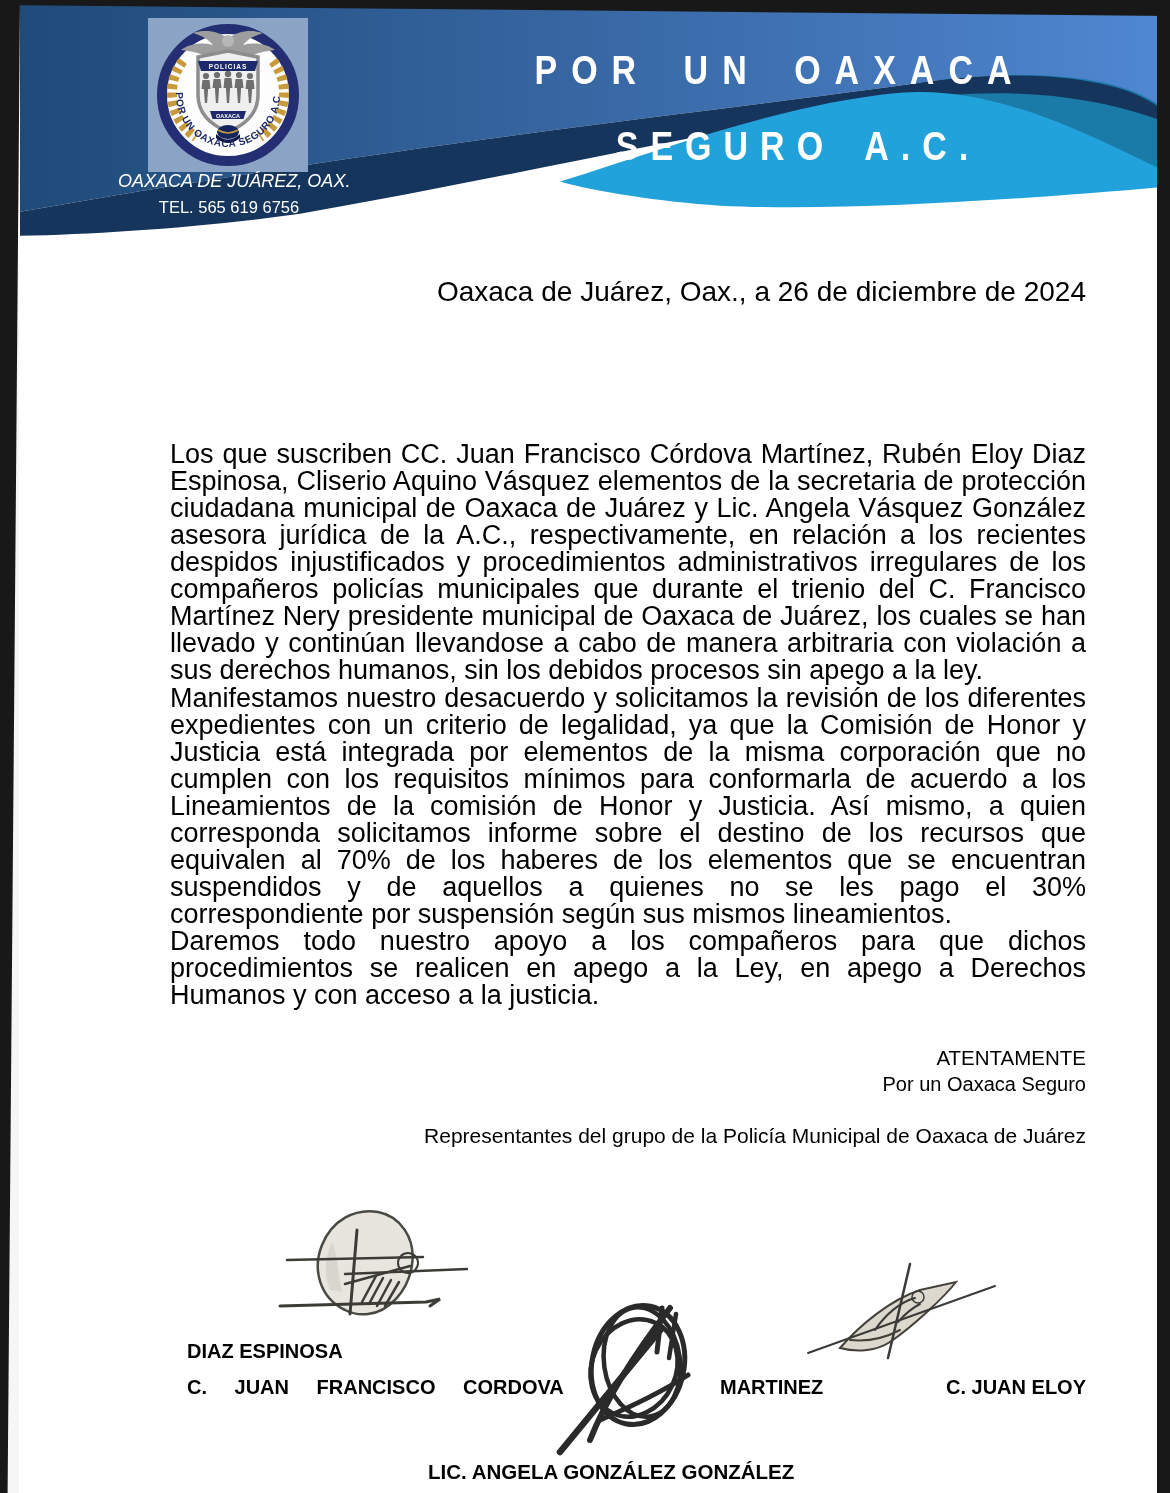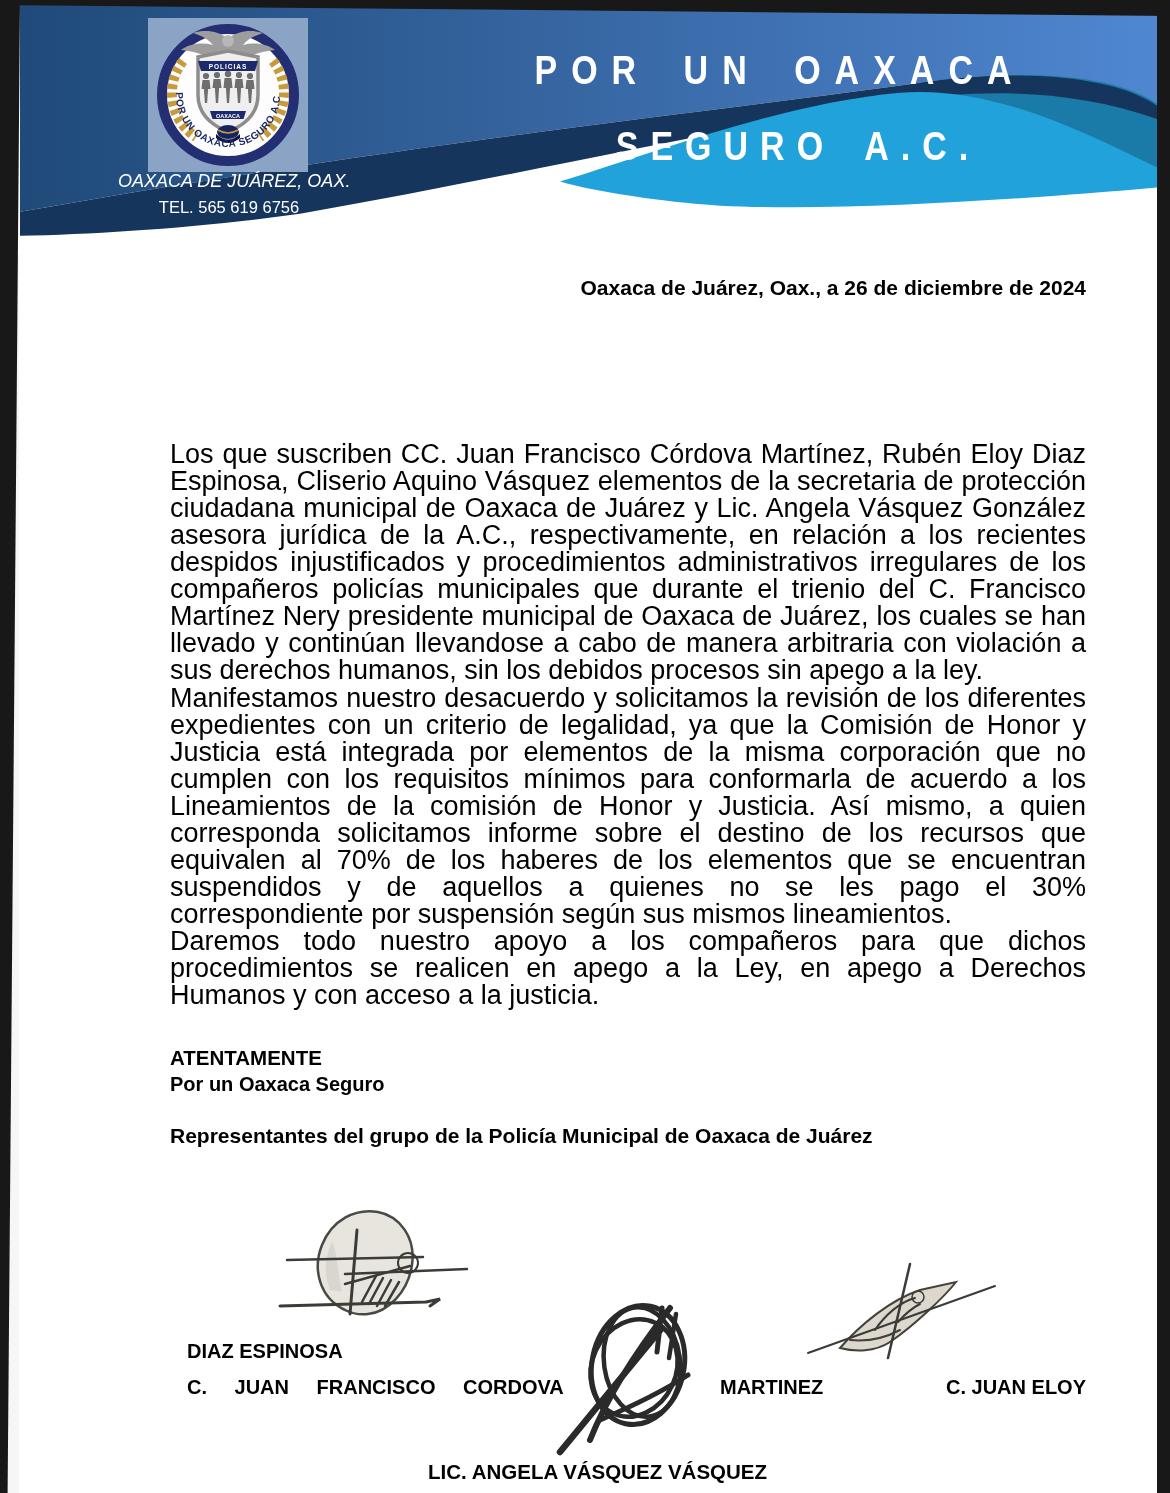--- a/index.html
+++ b/index.html
@@ -17,27 +17,27 @@
               transform:scaleY(1.22);transform-origin:top center;white-space:nowrap;}
   .head-title-1{left:500px;width:560px;top:46px;text-align:center;letter-spacing:14px;word-spacing:10px;}
   .head-title-2{left:518px;width:560px;top:122px;text-align:center;letter-spacing:12px;word-spacing:9px;}
   .logo-box{position:absolute;left:148px;top:18px;width:160px;height:154px;background:#8ba4c6;z-index:6;}
   .logo-box svg{position:absolute;left:0;top:0;}
   .head-loc{position:absolute;left:118px;width:222px;top:171px;text-align:center;color:#fff;
             font-size:18px;z-index:6;white-space:nowrap;font-style:italic;}
   .head-tel{position:absolute;left:118px;width:222px;top:198px;text-align:center;color:#fff;
             font-size:16.5px;z-index:6;white-space:nowrap;}
   
-  .dateline{position:absolute;right:84px;top:276px;font-size:21px;font-weight:700;z-index:5;}
+  .dateline{position:absolute;right:84px;top:276px;font-size:28px;font-weight:400;z-index:5;}
   .doc-title{position:absolute;left:170px;width:916px;top:344px;text-align:center;
              font-size:21px;font-weight:700;z-index:5;}
   .para{position:absolute;left:170px;width:916px;font-size:27px;line-height:27px;
         text-align:justify;z-index:5;}
   .p1{top:414px;} .p2{top:658px;} .p3{top:901px;}
-  .closing{position:absolute;left:170px;width:916px;text-align:left;font-weight:700;z-index:5;}
+  .closing{position:absolute;left:170px;width:916px;text-align:right;font-weight:400;z-index:5;}
   .cl-1{top:1046px;font-size:20.5px;}
   .cl-2{top:1073px;font-size:20px;}
   .cl-3{top:1124px;font-size:21px;}
   .sig-name{position:absolute;font-size:20px;font-weight:700;white-space:nowrap;z-index:5;}
   .sn-1a{left:187px;top:1376px;word-spacing:22px;}
   .sn-1b{left:720px;top:1376px;}
   .sn-2a{right:84px;top:1376px;}
   .sn-2b{left:187px;top:1340px;}
   .sn-3{left:428px;top:1460px;font-size:20.5px;}
   .sig-svg{position:absolute;left:250px;top:1190px;width:760px;height:270px;z-index:8;}
@@ -120,21 +120,21 @@
   <p class="para p3">Daremos todo nuestro apoyo a los compañeros para que dichos procedimientos se realicen en apego a la Ley, en apego a Derechos Humanos y con acceso a la justicia.</p>
 
   <div class="closing cl-1">ATENTAMENTE</div>
   <div class="closing cl-2">Por un Oaxaca Seguro</div>
   <div class="closing cl-3">Representantes del grupo de la Policía Municipal de Oaxaca de Juárez</div>
 
   <span class="sig-name sn-1a">C. JUAN FRANCISCO CORDOVA</span>
   <span class="sig-name sn-1b">MARTINEZ</span>
   <span class="sig-name sn-2a">C. JUAN ELOY</span>
   <span class="sig-name sn-2b">DIAZ ESPINOSA</span>
-  <span class="sig-name sn-3">LIC. ANGELA VÁSQUEZ VÁSQUEZ</span>
+  <span class="sig-name sn-3">LIC. ANGELA GONZÁLEZ GONZÁLEZ</span>
 
   <svg class="sig-svg" viewBox="0 0 760 270" aria-hidden="true">
 
     <g stroke-linecap="round">
       <path d="M95,120 C70,108 62,80 72,55 C82,30 105,18 128,22 C150,26 166,48 162,75
                C158,102 138,122 118,124 C110,125 101,123 95,120 Z" fill="#e8e5df" stroke="#4a4a44" stroke-width="2.5"></path>
       <path d="M80,100 C74,86 74,68 82,52 C88,64 88,86 92,102 Z" fill="#d3d0c8" stroke="none" opacity="0.7"></path>
       <path d="M107,40 L100,124" stroke="#3c3c36" stroke-width="3" fill="none"></path>
       <path d="M37,70 L173,67" stroke="#3c3c36" stroke-width="2.5" fill="none"></path>
       <path d="M95,84 L217,79" stroke="#3c3c36" stroke-width="2.5" fill="none"></path>

